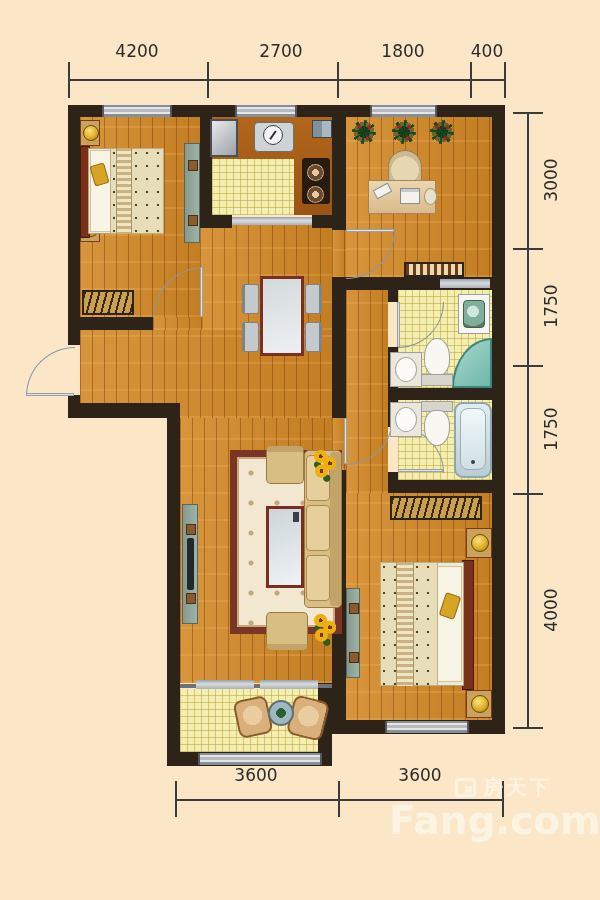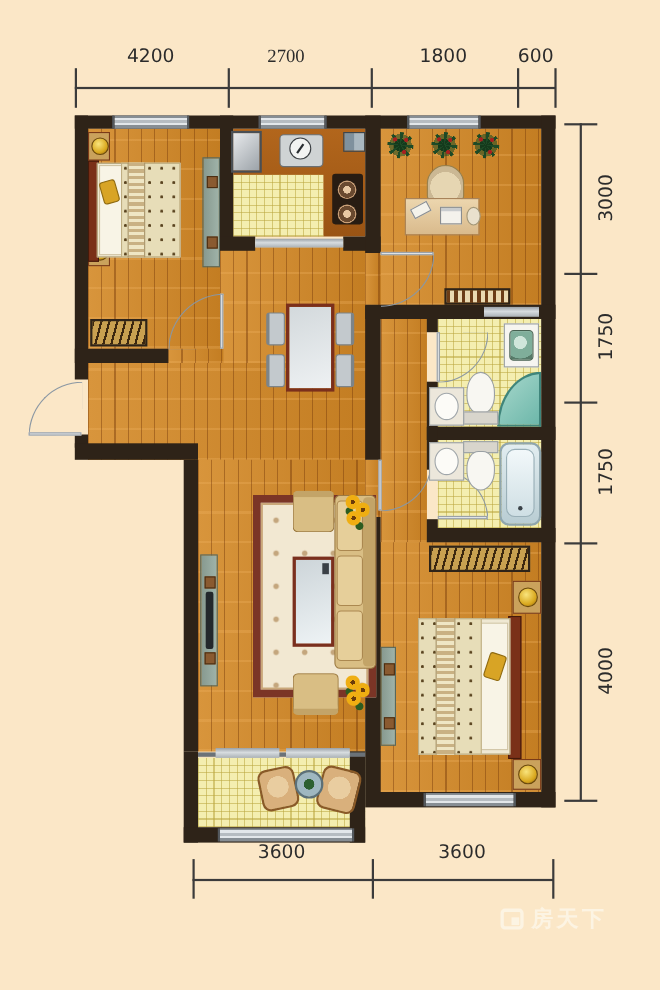--- a/index.html
+++ b/index.html
@@ -241,23 +241,23 @@
   <div class="abs" style="left:268px;top:700px;width:26px;height:26px;border-radius:50%;background:radial-gradient(circle at 50% 50%,#2c6030 0 30%,#9fb7c0 32% 100%);border:2px solid #5c7078;box-sizing:border-box;"></div>
 
   <div>
     <div class="abs dimline" style="left:68px;top:79px;width:437px;height:1.6px;"></div>
     <div class="abs dimtick" style="left:68px;top:62px;width:1.6px;height:36px;"></div>
     <div class="abs dimtick" style="left:207px;top:62px;width:1.6px;height:36px;"></div>
     <div class="abs dimtick" style="left:337px;top:62px;width:1.6px;height:36px;"></div>
     <div class="abs dimtick" style="left:470px;top:62px;width:1.6px;height:36px;"></div>
     <div class="abs dimtick" style="left:504px;top:62px;width:1.6px;height:36px;"></div>
     <div class="abs dimlab" style="left:87px;top:42px;width:100px;">4200</div>
-    <div class="abs dimlab" style="left:210px;top:42px;width:100px;font-family:Liberation Serif, serif;">2700</div>
+    <div class="abs dimlab" style="left:231px;top:42px;width:100px;">2700</div>
     <div class="abs dimlab" style="left:353px;top:42px;width:100px;">1800</div>
-    <div class="abs dimlab" style="left:437px;top:42px;width:100px;">600</div>
+    <div class="abs dimlab" style="left:437px;top:42px;width:100px;">400</div>
   </div>
 
   <div>
     <div class="abs dimline" style="left:527px;top:112px;width:1.6px;height:616px;"></div>
     <div class="abs dimtick" style="left:513px;top:112px;width:30px;height:1.6px;"></div>
     <div class="abs dimtick" style="left:513px;top:248px;width:30px;height:1.6px;"></div>
     <div class="abs dimtick" style="left:513px;top:365px;width:30px;height:1.6px;"></div>
     <div class="abs dimtick" style="left:513px;top:493px;width:30px;height:1.6px;"></div>
     <div class="abs dimtick" style="left:513px;top:727px;width:30px;height:1.6px;"></div>
     <div class="abs dimlab rot" style="left:521px;top:171px;width:60px;">3000</div>
@@ -268,20 +268,21 @@
 
   <div>
     <div class="abs dimline" style="left:175px;top:799px;width:328px;height:1.6px;"></div>
     <div class="abs dimtick" style="left:175px;top:781px;width:1.6px;height:36px;"></div>
     <div class="abs dimtick" style="left:338px;top:781px;width:1.6px;height:36px;"></div>
     <div class="abs dimtick" style="left:502px;top:781px;width:1.6px;height:36px;"></div>
     <div class="abs dimlab" style="left:206px;top:766px;width:100px;">3600</div>
     <div class="abs dimlab" style="left:370px;top:766px;width:100px;">3600</div>
   </div>
 
-  <div id="wm" class="abs" style="right:6px;top:822px;width:205px;">
+  <div id="wm" class="abs" style="right:6px;top:774px;width:205px;">
     <div class="wm-top">
       <span class="wm-icon"></span>
       <span>房天下</span>
     </div>
+    <div class="wm-main">Fang.com</div>
   </div>
 
 </div>
 
 </body></html>

